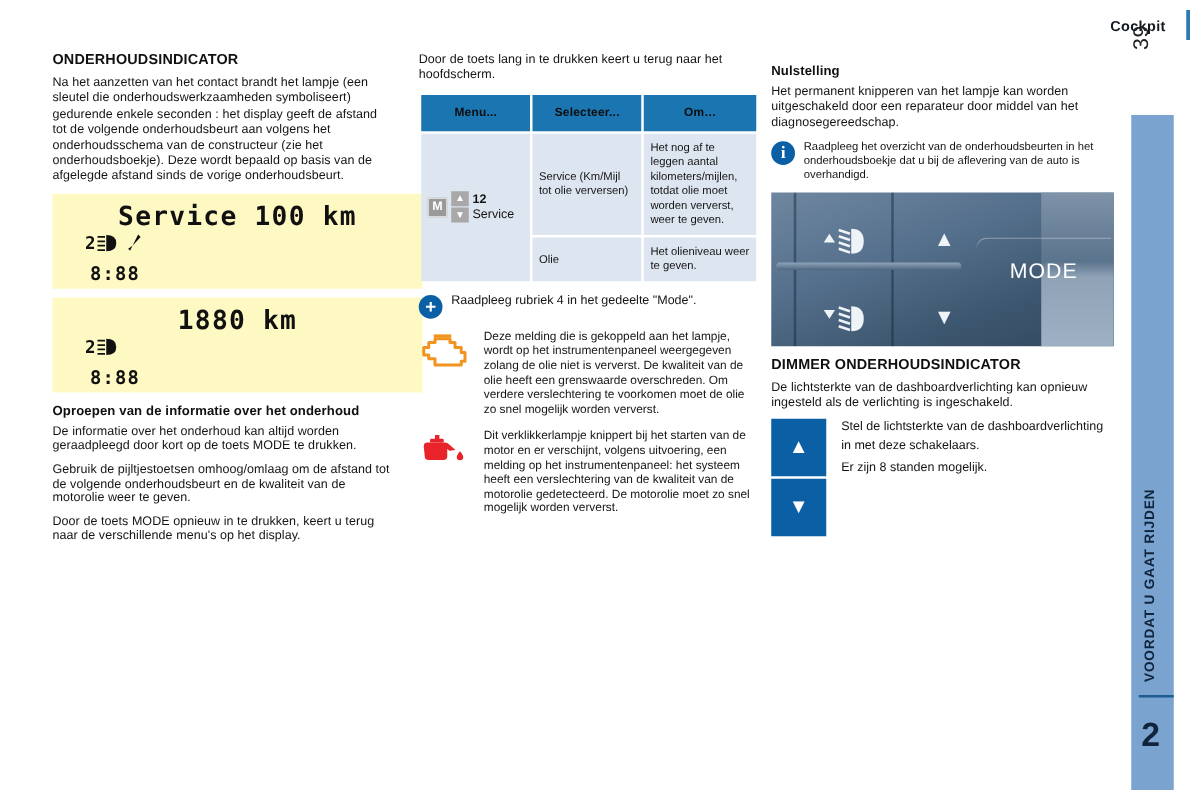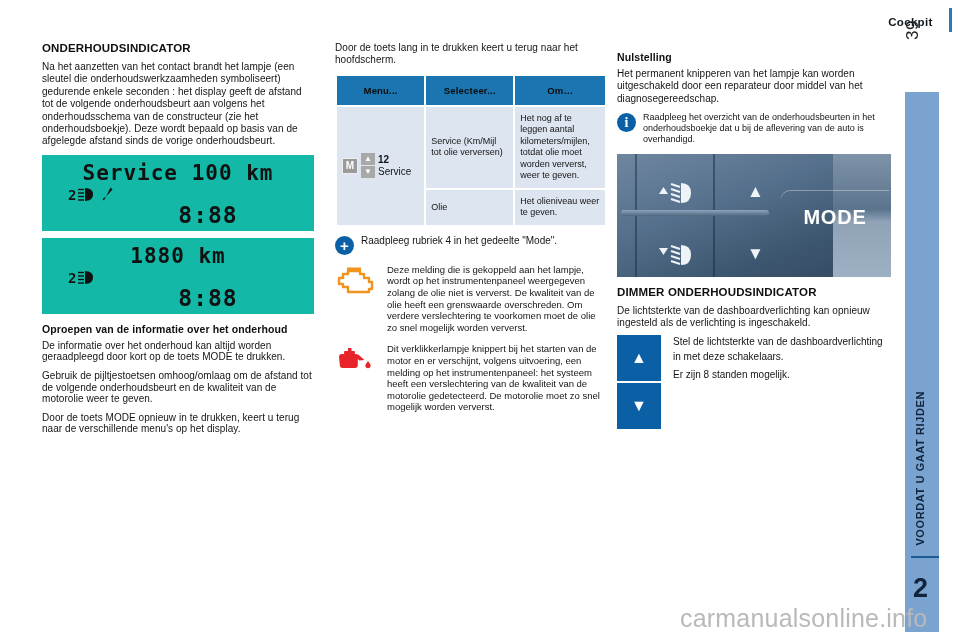--- a/index.html
+++ b/index.html
@@ -75,37 +75,38 @@
     letter-spacing:.1px;
   }
   p.body{
     font-size:10px;line-height:12.4px;margin:0 0 7px 0;color:#141414;
     letter-spacing:.05px;
   }
   p.body.tight{line-height:11.6px;}
 
   
   .lcd{
-    width:272px;height:76px;background:#14b8a6;
+    width:272px;height:76px;background:#fef9c3;
     position:relative;margin:4px 0 7px 0;
     font-family:"DejaVu Sans Mono", monospace;
+    padding-left:24px;
   }
   .lcd-line1{
     position:absolute;top:6px;left:0;width:100%;text-align:center;
     font-size:21px;font-weight:bold;color:#111;letter-spacing:1px;
   }
   .lcd-line1.shift{text-align:center;padding-right:26px;}
   .lcd-icons{
     position:absolute;top:32px;left:26px;
     font-size:14px;color:#111;font-weight:bold;
     display:flex;align-items:center;gap:1px;
   }
   .lcd-clock{
-    position:absolute;bottom:3px;left:0;width:100%;text-align:center;
-    font-size:23px;font-weight:bold;color:#111;letter-spacing:1px;
+    position:absolute;bottom:3px;left:0;width:100%;
+    font-size:15px;font-weight:bold;color:#111;letter-spacing:1px;
     padding-left:30px;
     font-family:"DejaVu Sans Mono", monospace;
   }
   .glyph-head{display:inline-block;}
   .glyph-wrench{display:inline-block;margin-left:1px;}
 
   
   table.menutbl{
     border-collapse:separate;border-spacing:2px;
     width:272px;margin:6px 0 8px 0;table-layout:fixed;
@@ -162,21 +163,21 @@
     overflow:hidden;
   }
   .photo .divider-v{position:absolute;width:2px;background:rgba(20,35,50,.45);}
   .photo .divider-h{position:absolute;height:6px;border-radius:3px;
     background:linear-gradient(180deg,#8fa4bb,#4e677f);}
   .photo .mode-btn{
     position:absolute;right:2px;top:36px;width:108px;height:54px;
     border-radius:9px 0 0 9px;
     background:linear-gradient(180deg,#7e93ab 0%,#5d7governing 0%,#56708a 45%,#3d5670 100%);
     display:flex;align-items:center;justify-content:center;
-    color:#fff;font-size:20px;font-weight:bold;letter-spacing:.8px;
+    color:#fff;font-size:17px;font-weight:normal;letter-spacing:.8px;
     box-shadow:inset 0 1px 0 rgba(255,255,255,.35);
   }
   .photo .rightblock{
     position:absolute;right:0;top:0;width:58px;height:123px;
     background:linear-gradient(180deg,#7f93a9,#5b748d 45%,#8fa2b6 55%,#9db0c4 100%);
   }
   .photo .glyph{
     position:absolute;color:#eef3f8;font-size:15px;display:flex;align-items:center;gap:2px;
   }
 
@@ -385,14 +386,13 @@
         <div class="dim-btn">▲</div>
         <div class="dim-btn">▼</div>
       </div>
       <div class="dimmer-text">
         <p>Stel de lichtsterkte van de dashboardverlichting in met deze schakelaars.</p>
         <p>Er zijn 8 standen mogelijk.</p>
       </div>
     </div>
   </div>
 
-  <div class="watermark">carmanualsonline.info</div>
 </div>
 
 </body></html>

